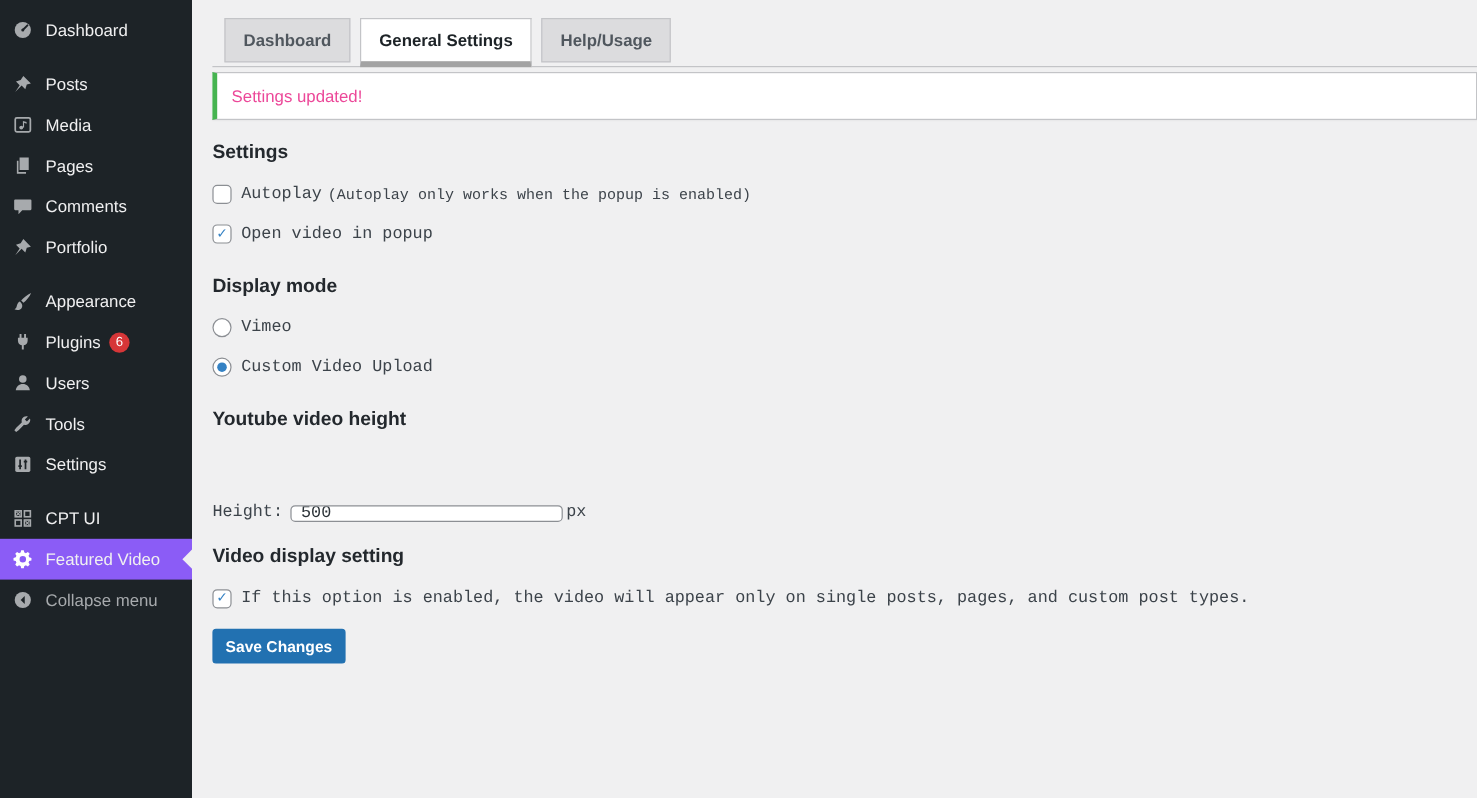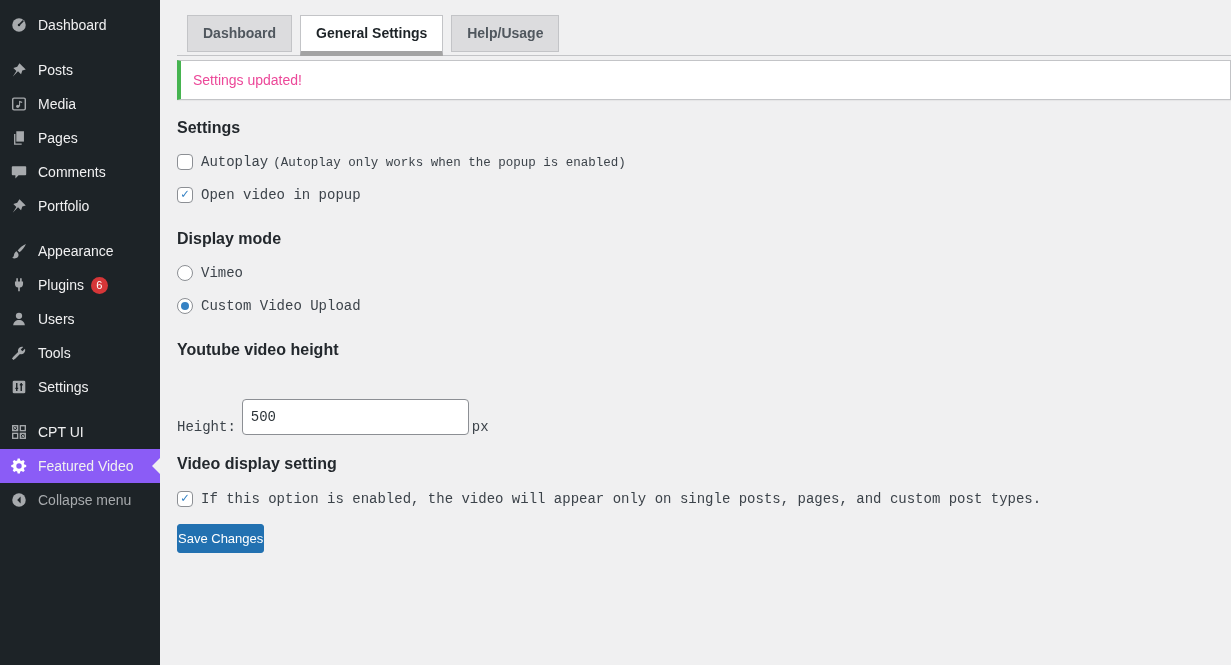--- a/index.html
+++ b/index.html
@@ -134,42 +134,43 @@
     content: "";
     position: absolute; left: 3px; top: 3px; right: 3px; bottom: 3px;
     border-radius: 50%;
     background: #3582c4;
   }
   .note { font-size: 12.5px; margin-left: 5px; }
 
   .height-row { margin-top: 16px; cursor: default; }
   .height-label { margin-right: 6px; margin-top: 44px; }
   .height-input {
-    width: 227px; height: 36px;
+    width: 227px; height: 14px;
     border: 1px solid #8c8f94;
     border-radius: 4px;
     background: #fff;
     padding: 0 8px;
     font-family: inherit;
     font-size: 14px; color: #2c3338;
   }
   .unit { margin-left: 3px; }
 
   .save-btn {
     margin-top: 17px;
     display: inline-block;
     background: #2271b1;
     border: 1px solid #2271b1;
     border-radius: 3px;
     color: #fff;
     font-family: inherit;
     font-size: 13px;
-    padding: 0 0;
+    padding: 0 10px;
     height: 29px; line-height: 27px;
     cursor: pointer;
+    font-weight: bold;
   }
 </style>
 </head>
 <body>
 
 <div class="app">
 
   <aside class="sidebar">
 
     <div class="menu-item">

